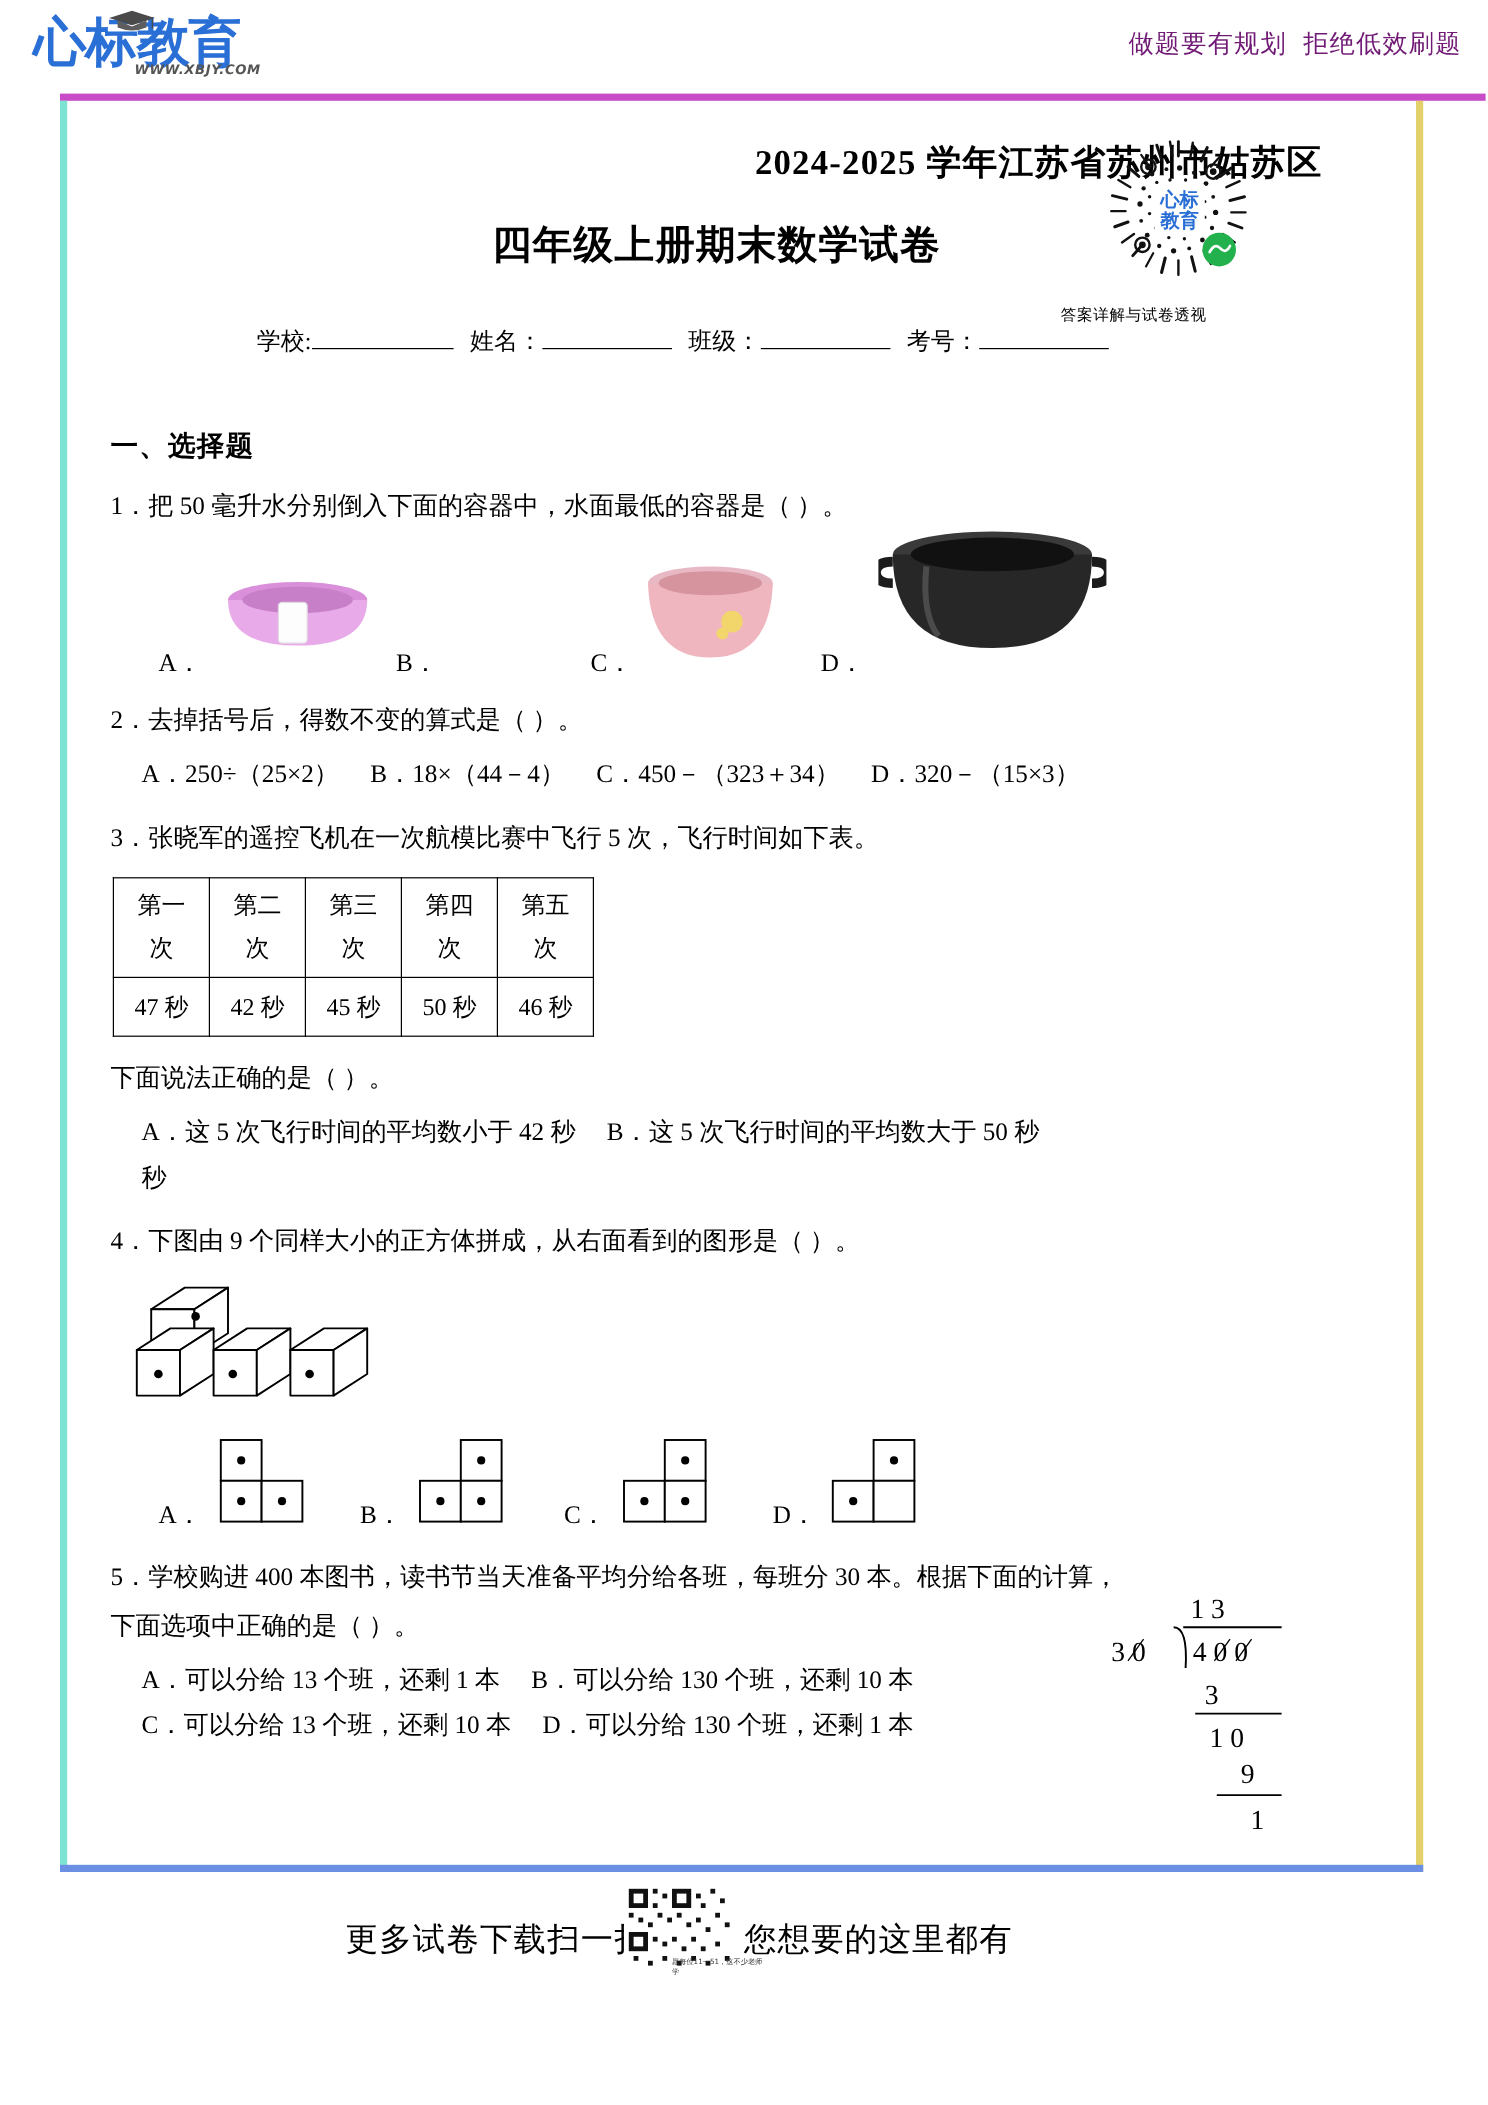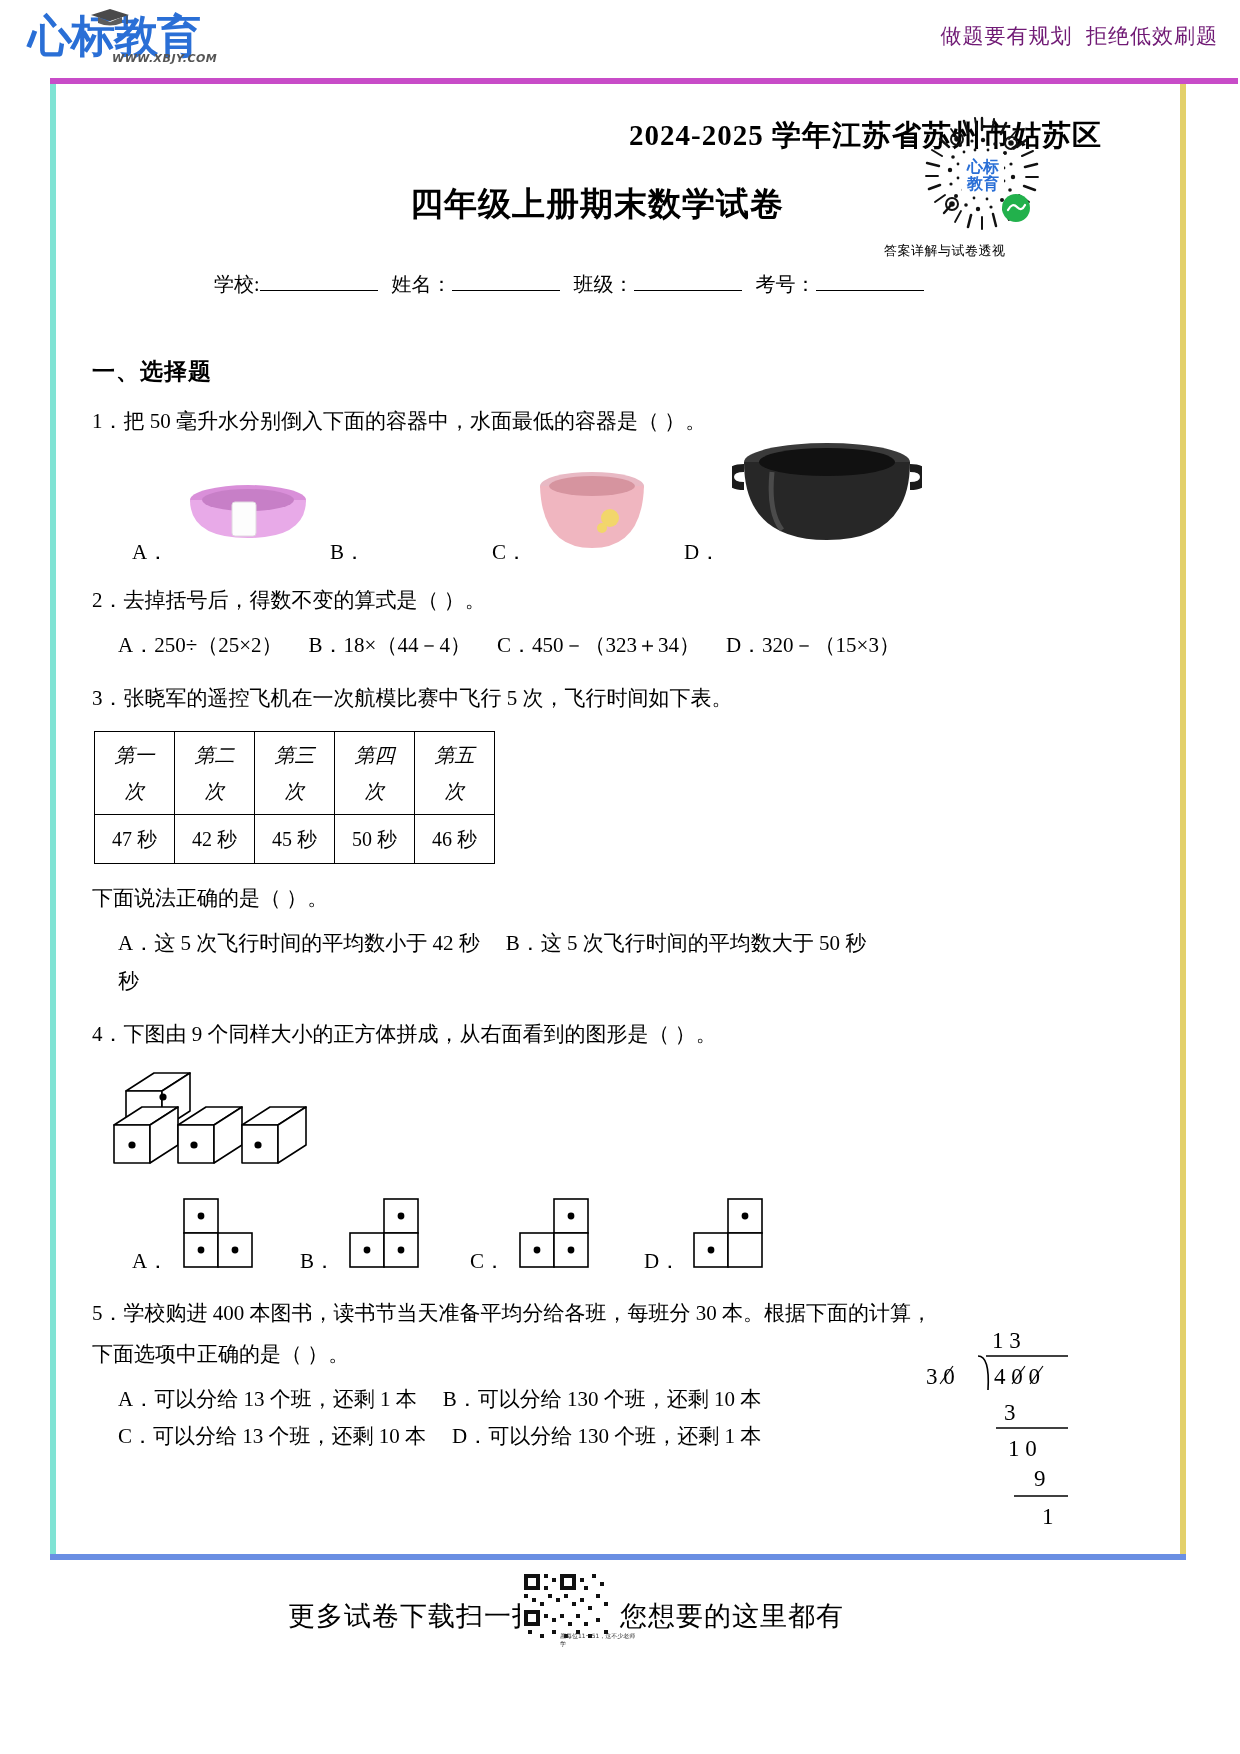--- a/index.html
+++ b/index.html
@@ -138,21 +138,21 @@
     right: 22px; top: 12px;
     width: 196px;
     text-align: left;
   }
   .qr-wrap {
     position: relative;
     width: 124px; height: 124px;
     margin: 0 auto;
   }
   .qr-caption {
-    margin-top: 6px;
+    margin-top: 18px;
     font-size: 13px;
     font-family: "Liberation Sans", sans-serif;
     color: #000;
     letter-spacing: 0.5px;
   }
 
   
   .section-head {
     margin-top: 58px;
     font-size: 23px;
@@ -192,21 +192,21 @@
     margin-left: 2px;
     table-layout: fixed;
   }
   table.flight td {
     border: 1.6px solid #000;
     width: 79px;
     text-align: center;
     font-size: 20px;
     padding: 0;
   }
-  table.flight td.hdr { height: 82px; line-height: 36px; font-style: italic; }
+  table.flight td.hdr { height: 82px; line-height: 36px; }
   table.flight td.val { height: 48px; }
 
   
   .cube-fig { margin-top: 6px; margin-left: 14px; }
   .views-row {
     position: relative;
     height: 86px;
     margin-top: 10px;
   }
   .view-label {

